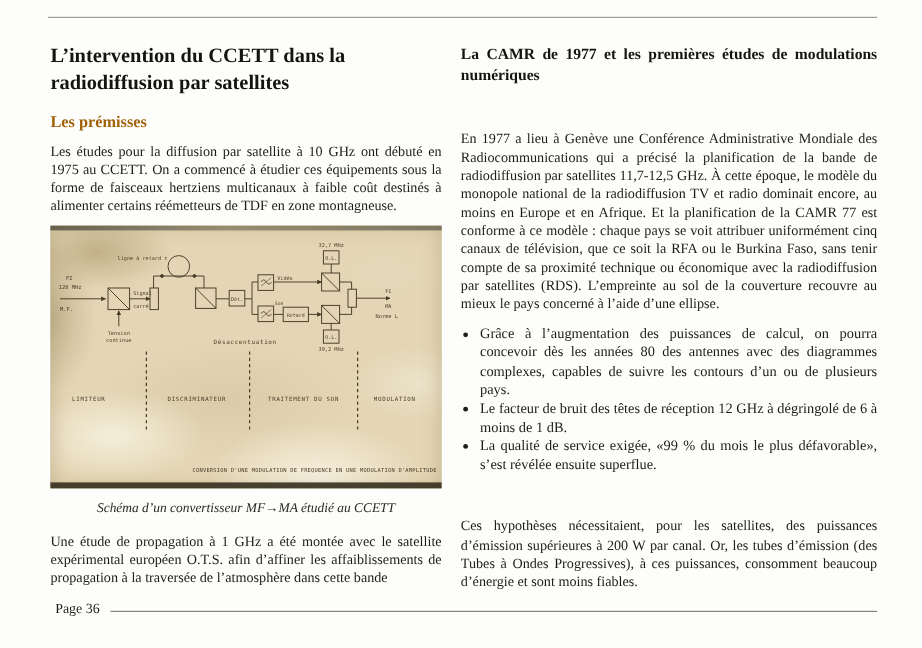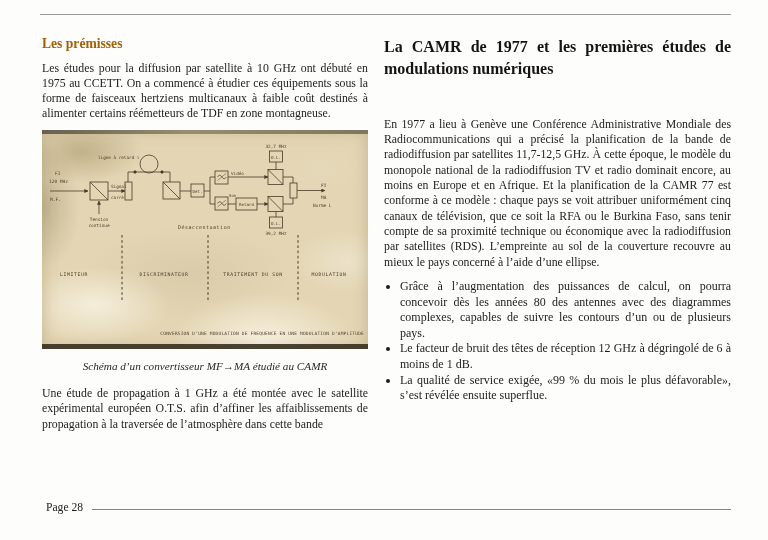--- a/index.html
+++ b/index.html
@@ -8,21 +8,21 @@
     background:#fdfdfb;
     font-family:"Liberation Serif", serif;
     color:#1e1c1a;
     position:relative;
   }
   .top-rule{position:absolute;left:40px;top:14px;width:691px;height:1px;background:#9a9a96;}
   .col{position:absolute;top:36px;}
   .col.left{left:42px;width:326px;}
   .col.right{left:384px;width:347px;}
   h1{font-size:17px;line-height:1.32;margin:0 0 13px 0;font-weight:bold;color:#161412;}
-  .col.right h1{font-size:16px;line-height:1.4;text-align:justify;margin:0 0 26px 0;}
+  .col.right h1{font-size:13px;line-height:1.4;text-align:justify;margin:0 0 26px 0;}
   h2{font-size:13.6px;margin:0 0 9px 0;font-weight:bold;color:#a16207;}
   p{font-size:11.8px;line-height:1.28;text-align:justify;margin:0 0 9px 0;}
   .col.right p{line-height:1.3;margin-top:36px;}
   ul{margin:0 0 9px 0;padding-left:16px;}
   li{font-size:12px;line-height:1.3;text-align:justify;margin:0;}
   figure{margin:9px 0 0 0;padding:0;}
   .photo{
     width:326px;height:219px;position:relative;
     background-color:#e4d6b4;
     background-image:
@@ -46,20 +46,21 @@
   .footer span{font-size:11.6px;white-space:nowrap;}
   .footer-rule{flex:1;height:1px;background:#84847e;margin-top:3px;}
 </style>
 </head>
 <body>
 
 <div class="page">
   <div class="top-rule"></div>
 
   <div class="col left">
+    <h1>L’intervention du CCETT dans la radiodiffusion par satellites</h1>
     <h2>Les prémisses</h2>
     <p>Les études pour la diffusion par satellite à 10 GHz ont débuté en 1975 au CCETT. On a commencé à étudier ces équipements sous la forme de faisceaux hertziens multicanaux à faible coût destinés à alimenter certains réémetteurs de TDF en zone montagneuse.</p>
 
     <figure>
       <div class="photo">
         <svg viewBox="0 0 326 219">
           <defs>
             <marker id="ah" viewBox="0 0 6 6" refX="5.5" refY="3" markerWidth="5" markerHeight="5" orient="auto">
               <path d="M0,0 L6,3 L0,6 z" fill="#473b28"></path>
             </marker>
@@ -142,33 +143,34 @@
             <text x="271" y="77" font-size="4.4">Norme L</text>
             <text x="136" y="99" font-size="5" letter-spacing="0.5">Désaccentuation</text>
             <text x="32" y="146" font-size="4.8" letter-spacing="0.6" text-anchor="middle">LIMITEUR</text>
             <text x="122" y="146" font-size="4.8" letter-spacing="0.6" text-anchor="middle">DISCRIMINATEUR</text>
             <text x="211" y="146" font-size="4.8" letter-spacing="0.6" text-anchor="middle">TRAITEMENT DU SON</text>
             <text x="287" y="146" font-size="4.8" letter-spacing="0.6" text-anchor="middle">MODULATION</text>
             <text x="322" y="205" font-size="4.5" letter-spacing="0.2" text-anchor="end">CONVERSION D'UNE MODULATION DE FREQUENCE EN UNE MODULATION D'AMPLITUDE</text>
           </g>
         </svg>
       </div>
-      <figcaption>Schéma d’un convertisseur MF→MA étudié au CAMR</figcaption>
+      <figcaption>Schéma d’un convertisseur MF→MA étudié au CCETT</figcaption>
     </figure>
 
     <p>Une étude de propagation à 1 GHz a été montée avec le satellite expérimental européen O.T.S. afin d’affiner les affaiblissements de propagation à la traversée de l’atmosphère dans cette bande</p>
   </div>
 
   <div class="col right">
     <h1>La CAMR de 1977 et les premières études de modulations numériques</h1>
     <p>En 1977 a lieu à Genève une Conférence Administrative Mondiale des Radiocommunications qui a précisé la planification de la bande de radiodiffusion par satellites 11,7-12,5 GHz. À cette époque, le modèle du monopole national de la radiodiffusion TV et radio dominait encore, au moins en Europe et en Afrique. Et la planification de la CAMR 77 est conforme à ce modèle : chaque pays se voit attribuer uniformément cinq canaux de télévision, que ce soit la RFA ou le Burkina Faso, sans tenir compte de sa proximité technique ou économique avec la radiodiffusion par satellites (RDS). L’empreinte au sol de la couverture recouvre au mieux le pays concerné à l’aide d’une ellipse.</p>
     <ul>
       <li>Grâce à l’augmentation des puissances de calcul, on pourra concevoir dès les années 80 des antennes avec des diagrammes complexes, capables de suivre les contours d’un ou de plusieurs pays.</li>
       <li>Le facteur de bruit des têtes de réception 12 GHz à dégringolé de 6 à moins de 1 dB.</li>
       <li>La qualité de service exigée, «99 % du mois le plus défavorable», s’est révélée ensuite superflue.</li>
     </ul>
+    <p>Ces hypothèses nécessitaient, pour les satellites, des puissances d’émission supérieures à 200 W par canal. Or, les tubes d’émission (des Tubes à Ondes Progressives), à ces puissances, consomment beaucoup d’énergie et sont moins fiables.</p>
   </div>
 
   <div class="footer">
-    <span>Page 28</span>
+    <span>Page 36</span>
     <div class="footer-rule"></div>
   </div>
 </div>
 
 </body></html>

